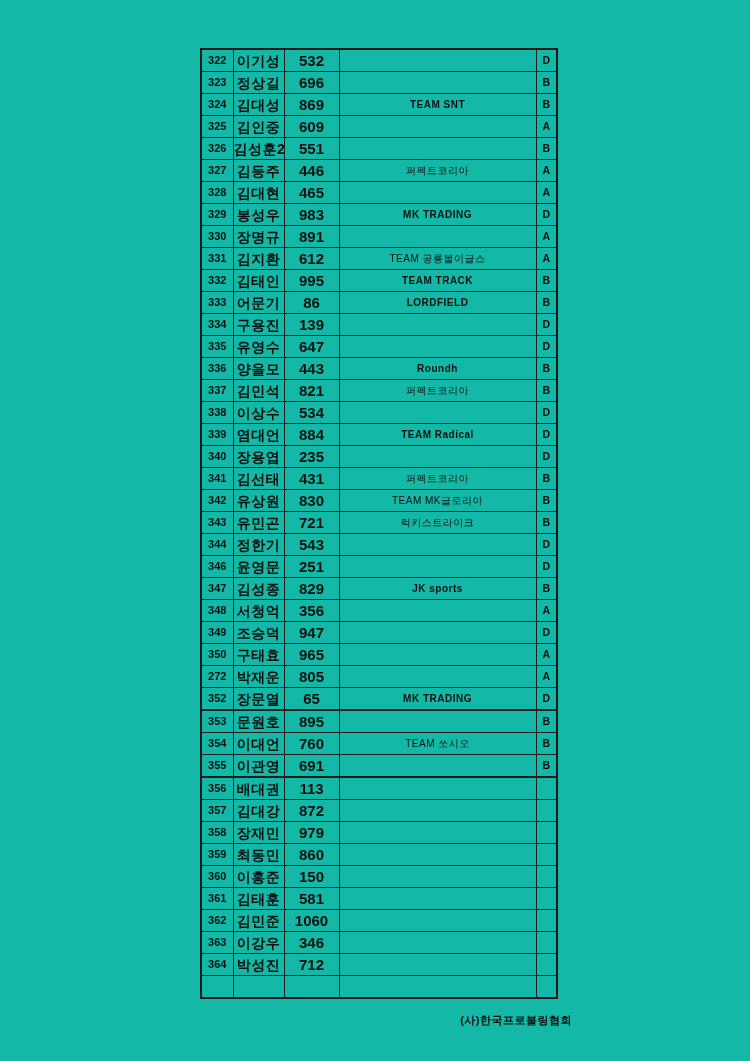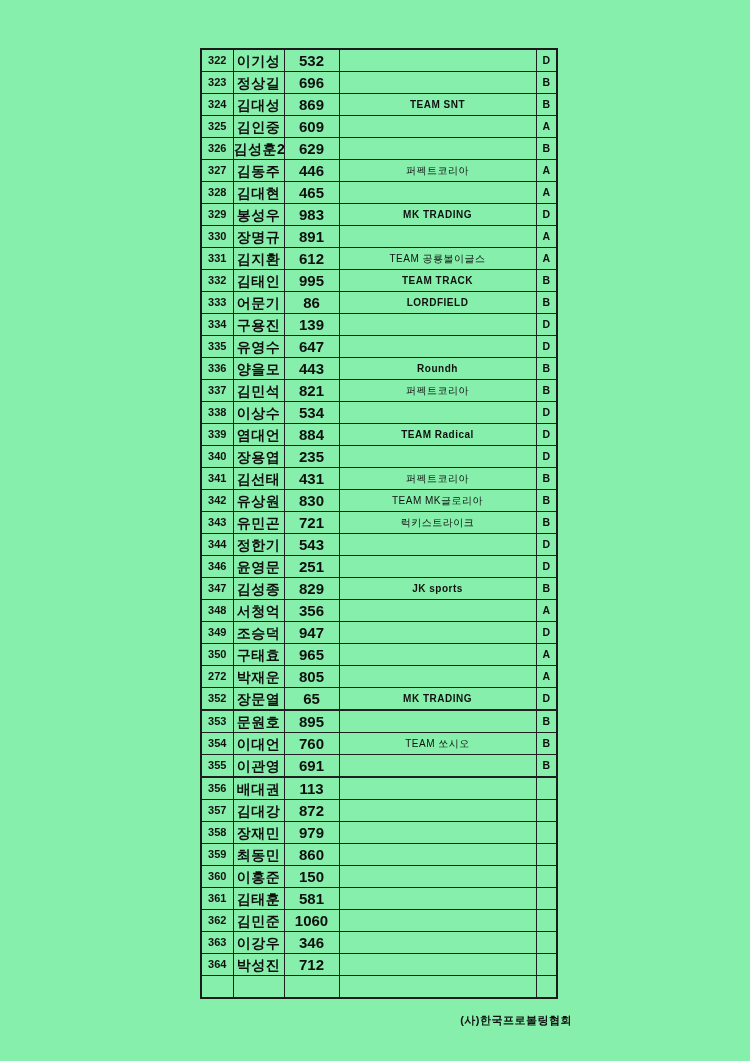--- a/index.html
+++ b/index.html
@@ -5,21 +5,21 @@
   html, body {
     margin: 0;
     padding: 0;
     background: #ffffff;
     font-family: "Liberation Sans", "DejaVu Sans", sans-serif;
   }
   .page {
     position: relative;
     width: 750px;
     height: 1061px;
-    background: #86efac;
+    background: #14b8a6;
     overflow: hidden;
   }
   table.roster {
     position: absolute;
     left: 200px;
     top: 48px;
     width: 356px;
     height: 942px;
     border-collapse: collapse;
     table-layout: fixed;
@@ -96,21 +96,21 @@
         <tr>
           <td class="c-no">325</td>
           <td class="c-name">김인중</td>
           <td class="c-id">609</td>
           <td class="c-team"></td>
           <td class="c-grade">A</td>
         </tr>
         <tr>
           <td class="c-no">326</td>
           <td class="c-name">김성훈22</td>
-          <td class="c-id">629</td>
+          <td class="c-id">551</td>
           <td class="c-team"></td>
           <td class="c-grade">B</td>
         </tr>
         <tr>
           <td class="c-no">327</td>
           <td class="c-name">김동주</td>
           <td class="c-id">446</td>
           <td class="c-team">퍼펙트코리아</td>
           <td class="c-grade">A</td>
         </tr>

